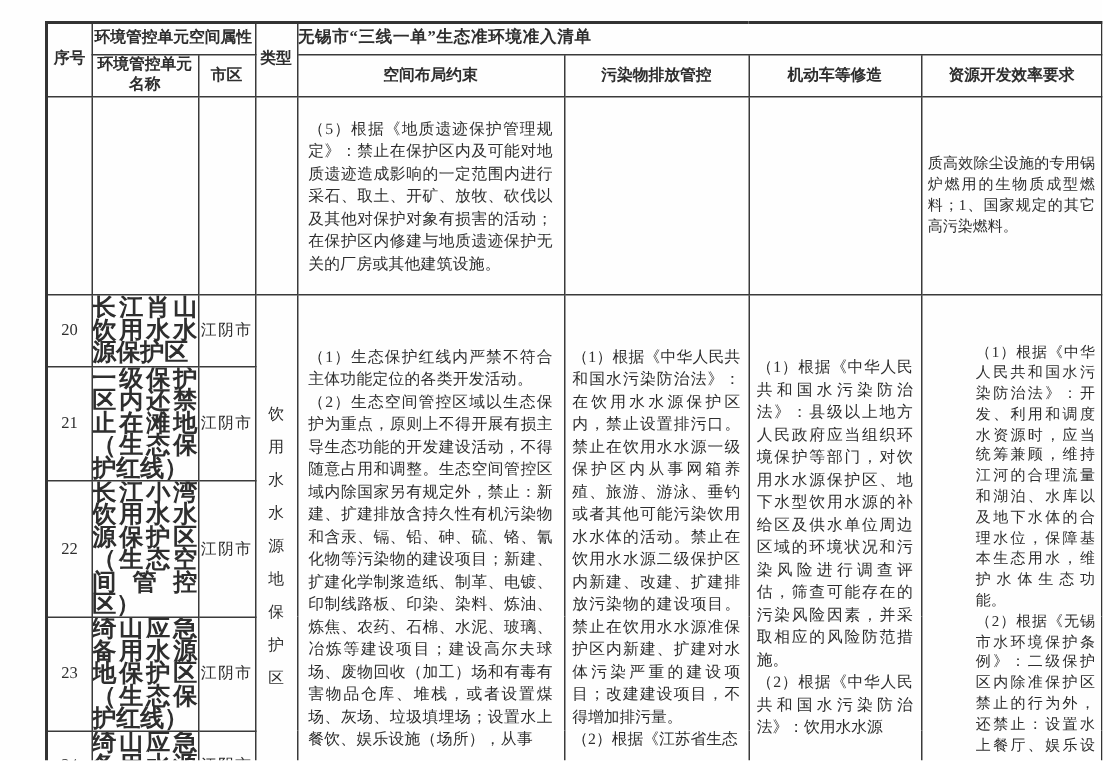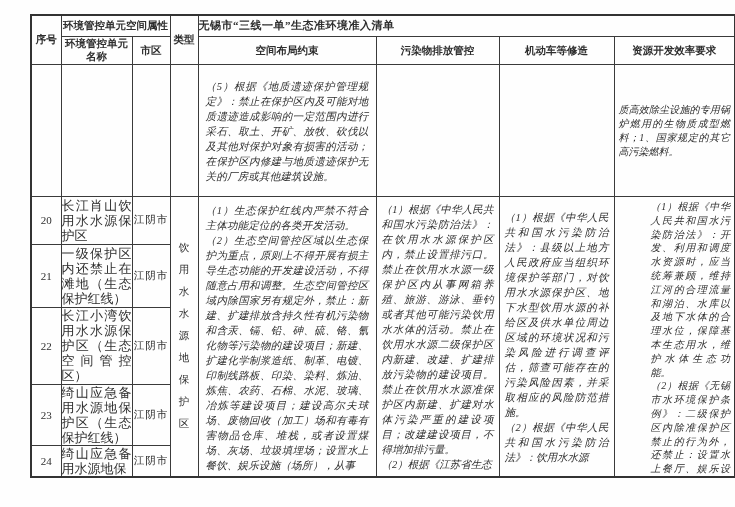--- a/index.html
+++ b/index.html
@@ -34,45 +34,45 @@
     text-align:left;
     padding-left:14px;
     font-size:11px;
     letter-spacing:0.5px;
   }
   td.seq{
     font-size:11px;
     text-align:center;
   }
   td.name{
-    font-size:13px;
+    font-size:16px;
     line-height:15px;
     padding:2px 4px;
     text-align:justify;
+    font-weight:bold;
   }
   td.district{
     font-size:10.5px;
     text-align:center;
     letter-spacing:1px;
   }
   td.typecell{vertical-align:middle;}
   td.typecell .vert{
     width:12px;
     margin:0 auto;
     font-size:10.5px;
     line-height:22px;
     word-break:break-all;
     text-align:center;
   }
   td.body{vertical-align:top;}
   td.body .txt{
     white-space:pre-wrap;
     text-align:justify;
     overflow:hidden;
-    font-style:italic;
   }
   td.spatial .txt{
     font-size:10.5px;line-height:15px;
     letter-spacing:0.2px;
     padding:3px 7px 0 7px;
     max-height:129px;
   }
   td.spatial.grp .txt{max-height:272px;}
   td.pollutant .txt{
     font-size:10.5px;line-height:15px;

